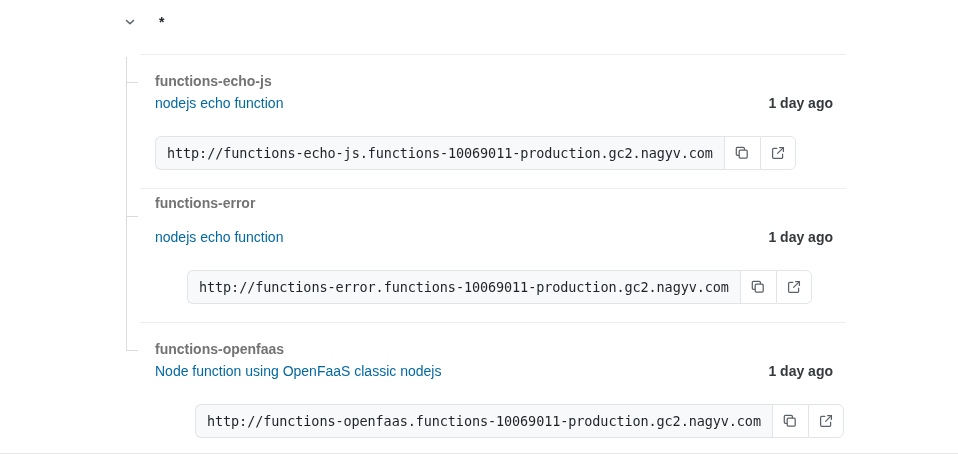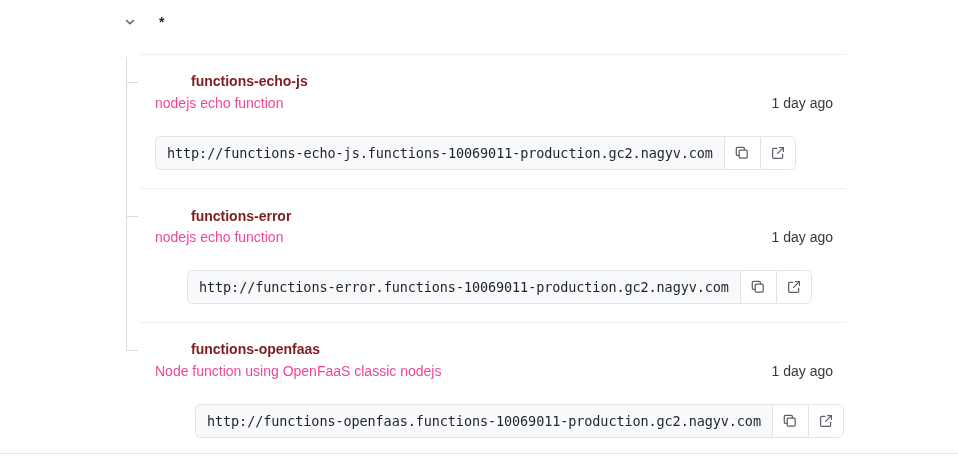--- a/index.html
+++ b/index.html
@@ -96,38 +96,37 @@
     position: absolute;
     left: 0;
     width: 958px;
   }
   .item-name {
     position: absolute;
     left: 155px;
     font-size: 14px;
     line-height: 19px;
     font-weight: 700;
-    color: #7f1d1d;
-    white-space: nowrap;
-    margin-left: 36px;
+    color: #737373;
+    white-space: nowrap;
   }
   .item-desc {
     position: absolute;
     left: 155px;
     font-size: 14px;
     line-height: 20px;
     font-weight: 400;
-    color: #ec4899;
+    color: #0369a1;
     white-space: nowrap;
   }
   .item-time {
     position: absolute;
     font-size: 14px;
     line-height: 20px;
-    font-weight: 400;
+    font-weight: 700;
     color: #35393d;
     white-space: nowrap;
     text-align: right;
   }
 
   
   .url-group {
     position: absolute;
     left: 155px;
     display: inline-flex;
@@ -210,21 +209,21 @@
         <svg width="16" height="16" viewBox="0 0 16 16" fill="none" aria-hidden="true">
           <path d="M12.6 9.2 V12.2 A1.2 1.2 0 0 1 11.4 13.4 H3.8 A1.2 1.2 0 0 1 2.6 12.2 V4.6 A1.2 1.2 0 0 1 3.8 3.4 H6.8" stroke="currentColor" stroke-width="1.25" stroke-linecap="round" stroke-linejoin="round"></path>
           <path d="M9.6 2.6 H13.4 V6.4" stroke="currentColor" stroke-width="1.25" stroke-linecap="round" stroke-linejoin="round"></path>
           <path d="M13.4 2.6 L7.6 8.4" stroke="currentColor" stroke-width="1.25" stroke-linecap="round"></path>
         </svg>
       </button>
     </div>
   </div>
 
   <div class="item">
-    <div class="item-name" style="top:207px;">functions-error</div>
+    <div class="item-name" style="top:194px;">functions-error</div>
     <div class="item-desc" style="top:227px;">nodejs echo function</div>
     <div class="item-time" style="top:227px; right:125px;">1 day ago</div>
     <div class="url-group" style="top:270px;padding-left:32px;">
       <div class="url-field">http://functions-error.functions-10069011-production.gc2.nagyv.com</div>
       <button class="icon-btn">
         <svg width="16" height="16" viewBox="0 0 16 16" fill="none" aria-hidden="true">
           <rect x="5.2" y="5.2" width="8.0" height="8.0" rx="1.1" stroke="currentColor" stroke-width="1.25"></rect>
           <path d="M10.4 4.6 V3.4 A1.1 1.1 0 0 0 9.3 2.3 H3.4 A1.1 1.1 0 0 0 2.3 3.4 V9.3 A1.1 1.1 0 0 0 3.4 10.4 H4.6" stroke="currentColor" stroke-width="1.25" stroke-linecap="round" stroke-linejoin="round"></path>
         </svg>
       </button>

